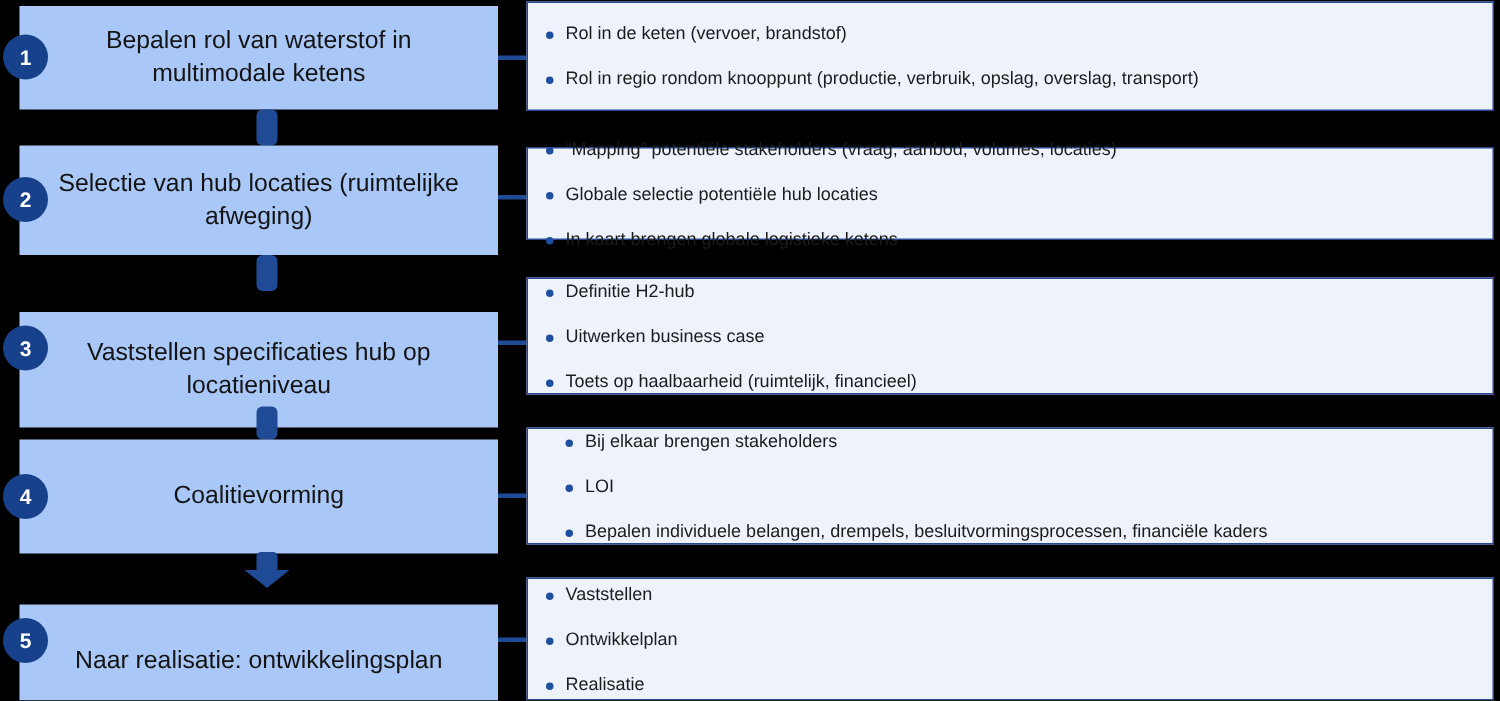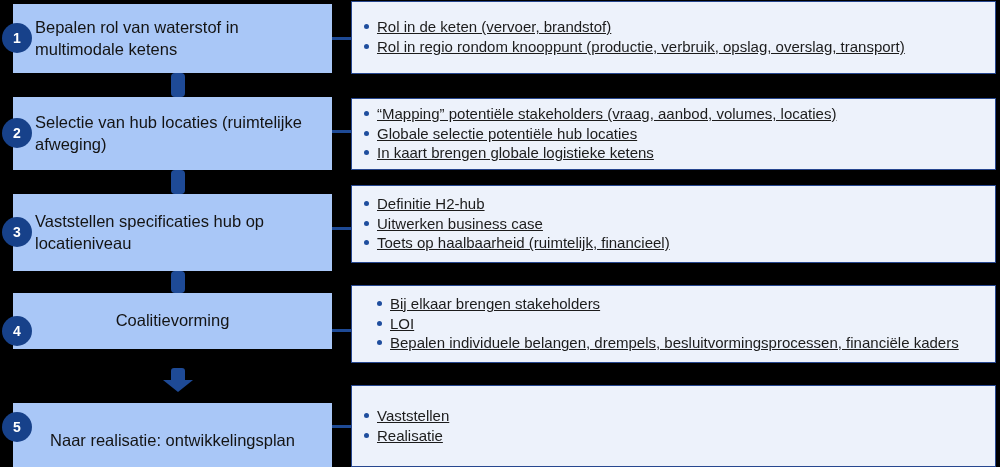--- a/index.html
+++ b/index.html
@@ -11,43 +11,43 @@
     overflow:hidden;
   }
   
   .lbox{
     position:absolute;left:13px;width:319px;
     background:var(--leftBoxFill,#A9C7F7);
     display:flex;align-items:center;justify-content:center;
     box-sizing:border-box;padding:0 22px;
   }
   .ltitle{
-    text-align:left;font-size:16.5px;line-height:1.28;
+    text-align:center;font-size:16.5px;line-height:1.28;
     color:var(--titleText,#141414);
   }
   
   .badge{
     position:absolute;left:2px;width:30px;height:30px;border-radius:50%;
     background:var(--circleFill,#17418A);
     display:flex;align-items:center;justify-content:center;
     color:#fff;font-size:14px;font-weight:bold;z-index:3;
   }
   
   .rbox{
     position:absolute;left:351px;width:645px;
     background:var(--rightBoxFill,#EDF2FB);
     border:1.5px solid var(--rightBoxBorder,#27478F);
     box-sizing:border-box;
     display:flex;flex-direction:column;justify-content:center;
     padding:4px 10px 4px 10px;
   }
   .rbox ul{list-style:none;margin:0;padding:0;}
   .rbox li{
-    position:relative;padding-left:15px;margin:1px 0;
-    font-size:15px;line-height:1.25;color:var(--bulletText,#1c1c1c);text-decoration:underline;
+    position:relative;padding-left:15px;margin:15px 0;
+    font-size:12px;line-height:1.25;color:var(--bulletText,#1c1c1c);
   }
   .rbox li::before{
     content:"";position:absolute;left:2px;top:6px;width:5px;height:5px;
     border-radius:50%;background:var(--bulletDot,#1F4E9E);
   }
   
   .hline{
     position:absolute;left:332px;width:19px;height:3px;
     background:var(--connectorFill,#1E4A96);
   }
@@ -89,48 +89,48 @@
 
   <div class="vconn" style="top:73px;height:24px;"></div>
 
   <div class="lbox" style="top:97px;height:73px;">
     <div class="ltitle">Selectie van hub locaties (ruimtelijke afweging)</div>
   </div>
   <div class="badge" style="top:118px;">
     <span>2</span>
   </div>
   <div class="hline" style="top:130px;"></div>
-  <div class="rbox" style="top:98px;height:72px;">
+  <div class="rbox" style="top:98px;height:62px;">
     <ul>
         <li>“Mapping” potentiële stakeholders (vraag, aanbod, volumes, locaties)</li>
         <li>Globale selectie potentiële hub locaties</li>
         <li>In kaart brengen globale logistieke ketens</li>
       </ul>
   </div>
 
   <div class="vconn" style="top:170px;height:24px;"></div>
 
-  <div class="lbox" style="top:194px;height:77px;">
+  <div class="lbox" style="top:208px;height:77px;">
     <div class="ltitle">Vaststellen specificaties hub op locatieniveau</div>
   </div>
   <div class="badge" style="top:217px;">
     <span>3</span>
   </div>
   <div class="hline" style="top:227px;"></div>
   <div class="rbox" style="top:185px;height:78px;">
     <ul>
         <li>Definitie H2-hub</li>
         <li>Uitwerken business case</li>
         <li>Toets op haalbaarheid (ruimtelijk, financieel)</li>
       </ul>
   </div>
 
   <div class="vconn" style="top:271px;height:22px;"></div>
 
-  <div class="lbox" style="top:293px;height:56px;">
+  <div class="lbox" style="top:293px;height:76px;">
     <div class="ltitle">Coalitievorming</div>
   </div>
   <div class="badge" style="top:316px;">
     <span>4</span>
   </div>
   <div class="hline" style="top:329px;"></div>
   <div class="rbox" style="top:285px;height:78px;padding-left:23px;">
     <ul>
         <li>Bij elkaar brengen stakeholders</li>
         <li>LOI</li>
@@ -144,17 +144,18 @@
   <div class="lbox" style="top:403px;height:76px;">
     <div class="ltitle">Naar realisatie: ontwikkelingsplan</div>
   </div>
   <div class="badge" style="top:412px;">
     <span>5</span>
   </div>
   <div class="hline" style="top:425px;"></div>
   <div class="rbox" style="top:385px;height:82px;">
     <ul>
         <li>Vaststellen</li>
+        <li>Ontwikkelplan</li>
         <li>Realisatie</li>
       </ul>
   </div>
 
 </div>
 
 </body></html>

